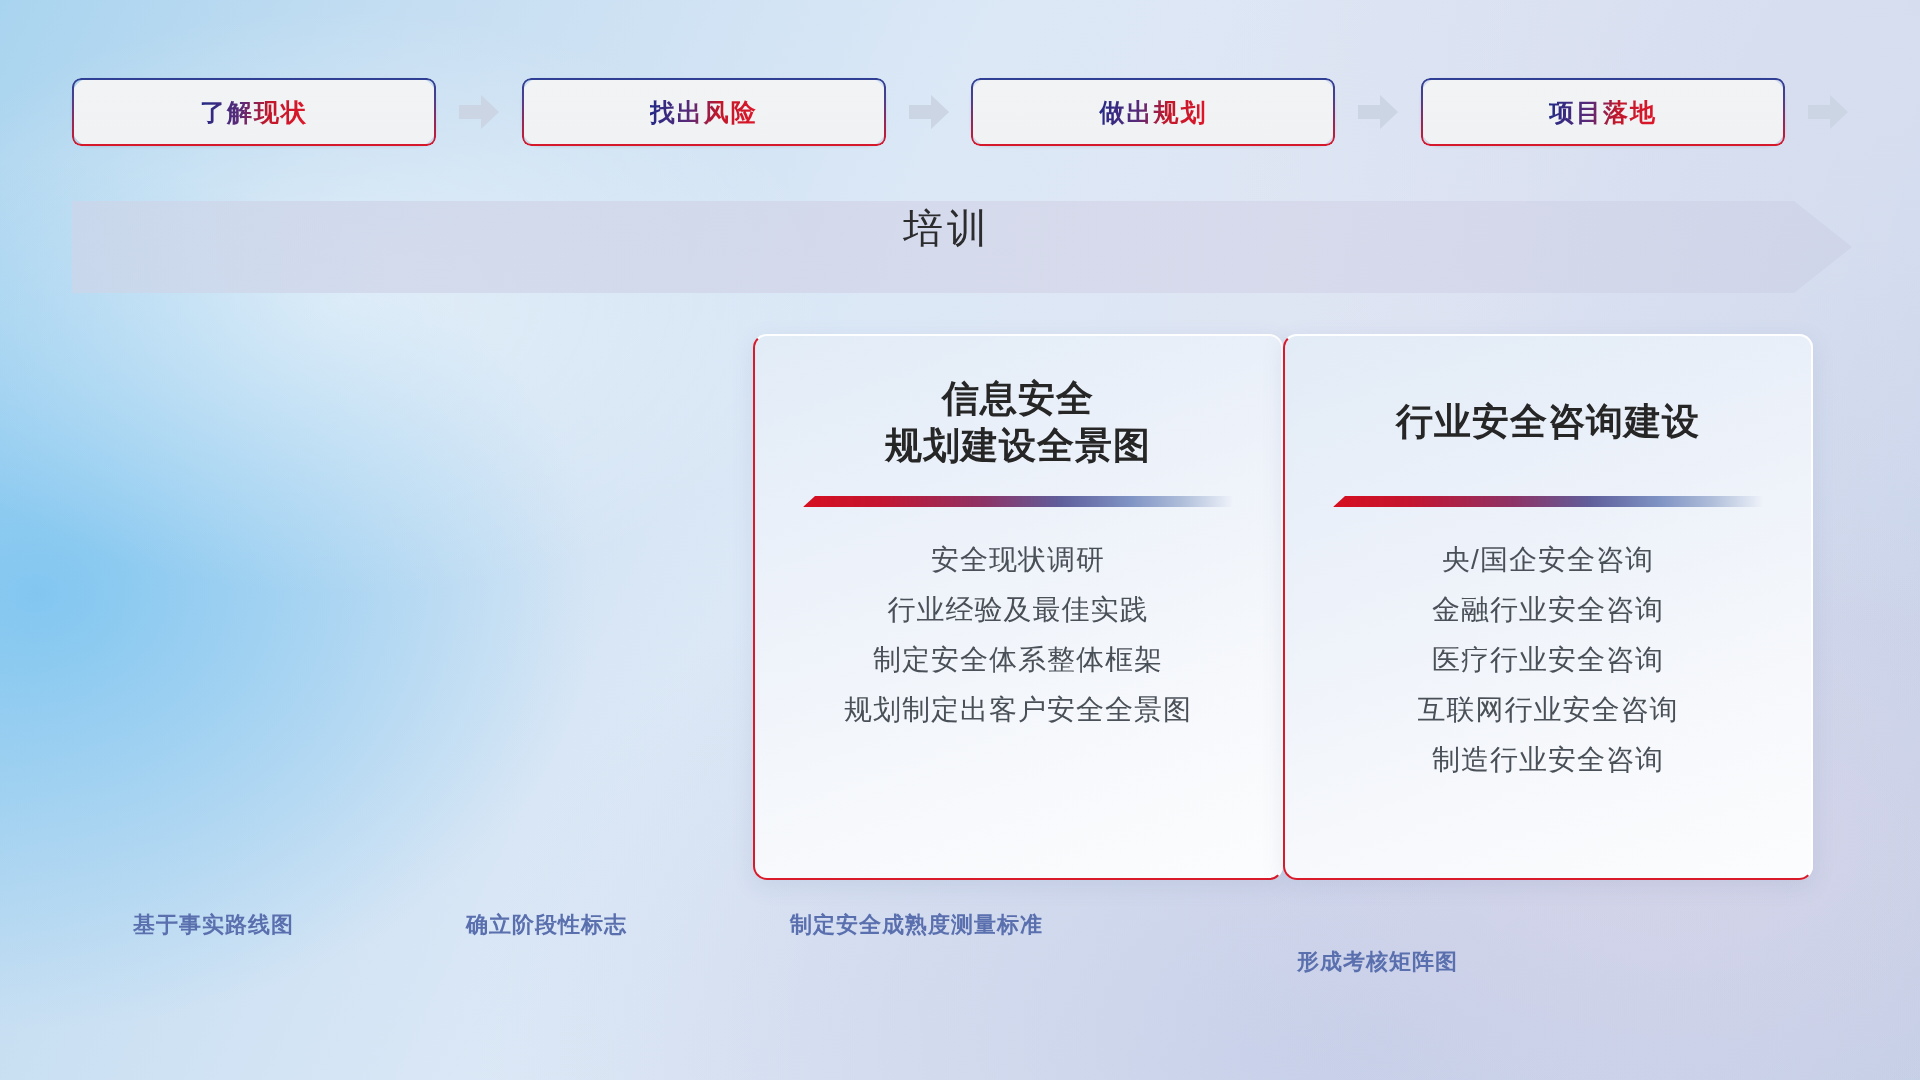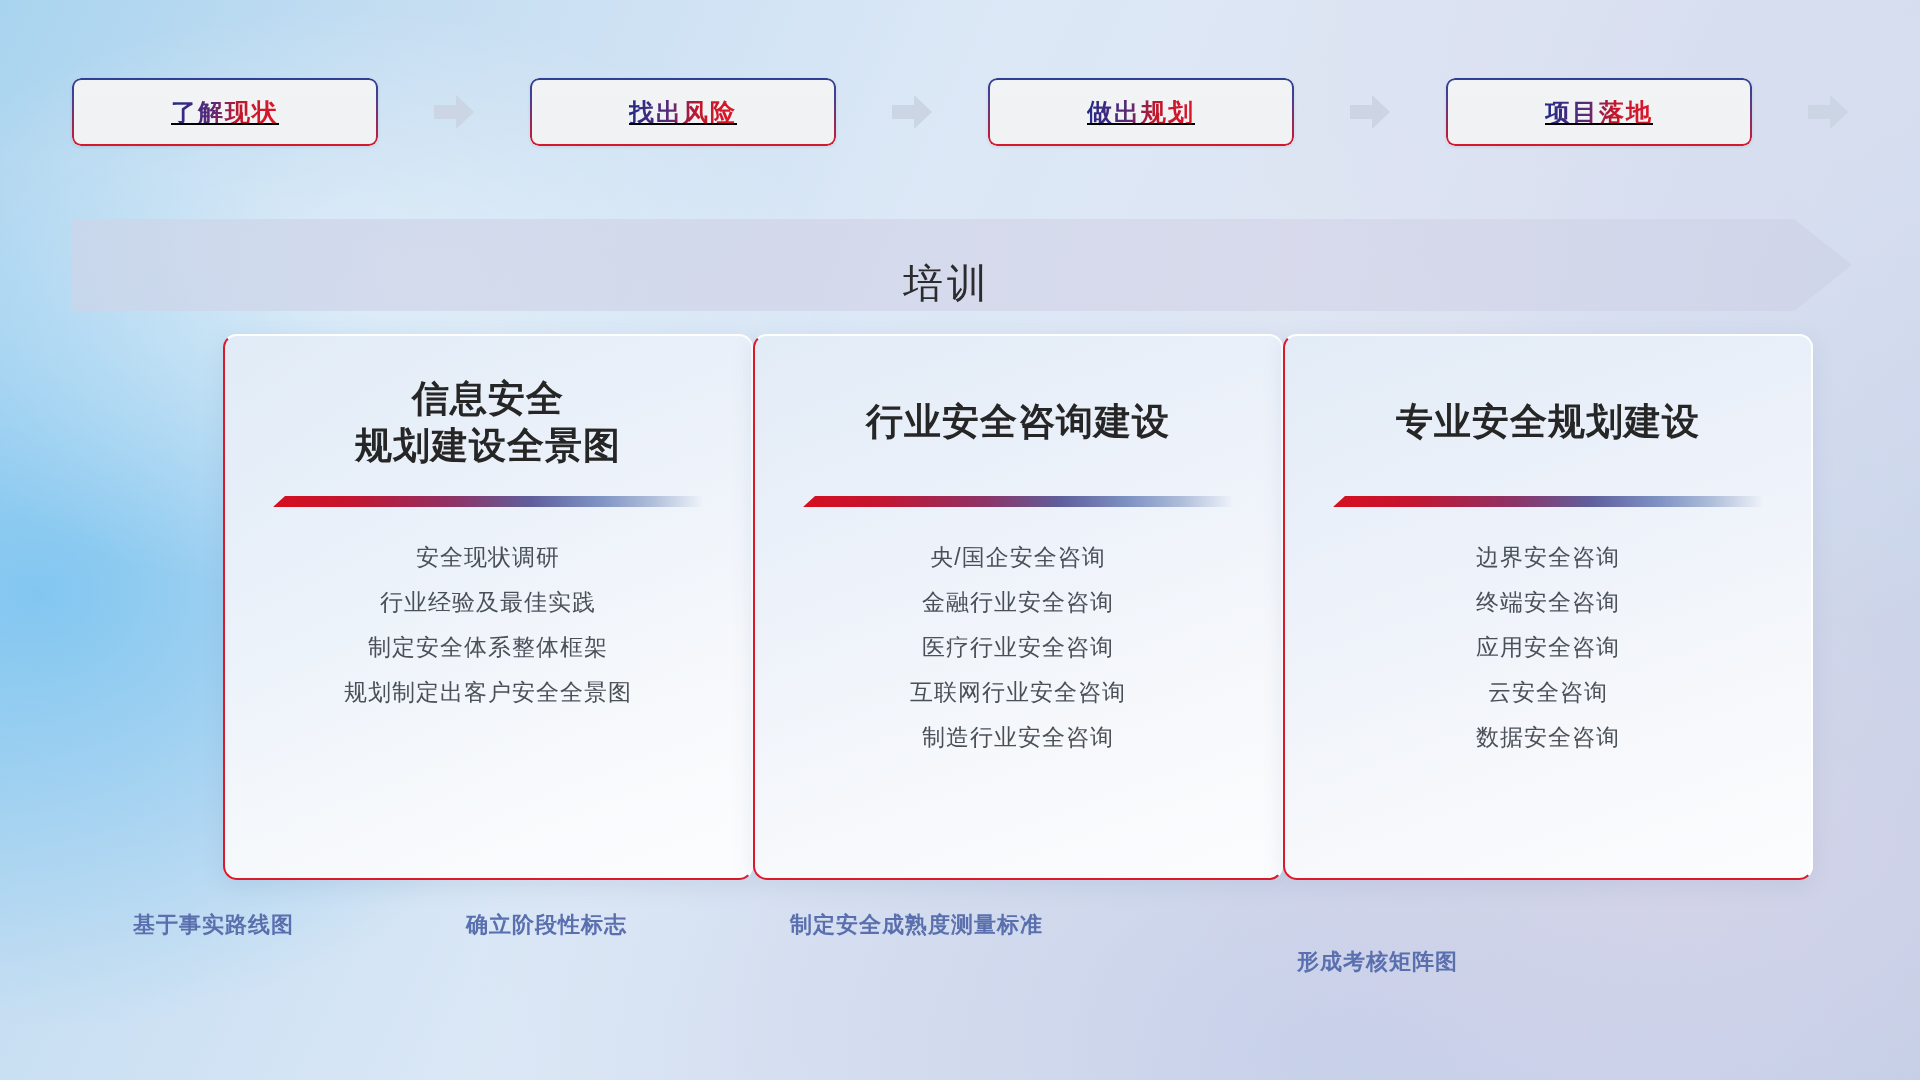--- a/index.html
+++ b/index.html
@@ -39,29 +39,28 @@
     top: 78px;
     left: 72px;
     right: 72px;
     height: 68px;
     display: flex;
     align-items: center;
     justify-content: space-between;
   }
   .step {
     position: relative;
-    width: 306px;
+    width: 364px;
     height: 68px;
-    border-radius: 9px;
+    border-radius: 19px;
     background: linear-gradient(#f2f3f5, #f1f2f4);
     display: flex;
     align-items: center;
     justify-content: center;
     box-shadow: 0 1px 3px rgba(70,90,130,0.14);
-    text-decoration: underline;
   }
   
   .step::before {
     content: "";
     position: absolute;
     inset: 0;
     border-radius: 9px;
     padding: 2px;
     background: linear-gradient(180deg, #2f3f94 0%, #4a3f8e 30%, #9e2550 70%, #d9182a 100%);
     -webkit-mask: linear-gradient(#000 0 0) content-box, linear-gradient(#000 0 0);
@@ -85,28 +84,28 @@
     width: 40px; height: 34px;
     flex: 0 0 auto;
     color: #cbd5e4;
   }
   .flow-arrow svg { display: block; }
 
   
   .banner {
     position: absolute;
     left: 72px;
-    top: 219px;
+    top: 201px;
     width: 1780px;
     height: 92px;
     background: linear-gradient(100deg, rgba(205,213,233,0.72) 0%, rgba(209,214,233,0.80) 35%, rgba(214,216,234,0.85) 68%, rgba(206,211,232,0.80) 100%);
     -webkit-clip-path: polygon(0 0, calc(100% - 58px) 0, 100% 50%, calc(100% - 58px) 100%, 0 100%);
     clip-path: polygon(0 0, calc(100% - 58px) 0, 100% 50%, calc(100% - 58px) 100%, 0 100%);
     display: flex;
-    align-items: flex-end;
+    align-items: flex-start;
     justify-content: center;
   }
   .banner-title {
     font-size: 40px;
     font-weight: 400;
     color: #2c2c2e;
     letter-spacing: 4px;
     margin-right: 30px;
   }
 
@@ -177,21 +176,21 @@
     -webkit-clip-path: polygon(12px 0, 100% 0, 100% 100%, 0 100%);
     clip-path: polygon(12px 0, 100% 0, 100% 100%, 0 100%);
     border-radius: 1px;
   }
 
   .card-list {
     list-style: none;
     text-align: center;
   }
   .card-list li {
-    font-size: 23px;
+    font-size: 28px;
     color: #4a5058;
     line-height: 1;
     padding: 11px 0;
     letter-spacing: 1px;
   }
 
   
   .footnotes {
     position: absolute;
     top: 910px;
@@ -285,34 +284,20 @@
       <div class="divider"></div>
       <ul class="card-list">
         <li>央/国企安全咨询</li>
         <li>金融行业安全咨询</li>
         <li>医疗行业安全咨询</li>
         <li>互联网行业安全咨询</li>
         <li>制造行业安全咨询</li>
       </ul>
     </div>
 
-    <div class="card">
-      <div class="card-title">
-        <span>专业安全规划建设</span>
-        <span class="line2"></span>
-      </div>
-      <div class="divider"></div>
-      <ul class="card-list">
-        <li>边界安全咨询</li>
-        <li>终端安全咨询</li>
-        <li>应用安全咨询</li>
-        <li>云安全咨询</li>
-        <li>数据安全咨询</li>
-      </ul>
-    </div>
   </div>
 
   <div class="footnotes">
     <span class="footnote fn-0">基于事实路线图</span>
     <span class="footnote fn-1">确立阶段性标志</span>
     <span class="footnote fn-2">制定安全成熟度测量标准</span>
     <span class="footnote fn-3">形成考核矩阵图</span>
   </div>
 
 </div>

